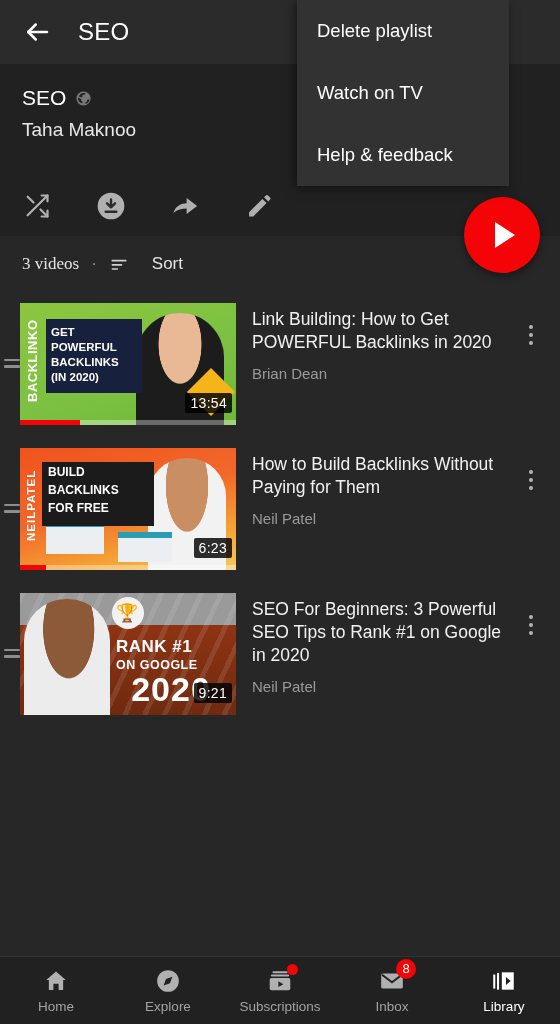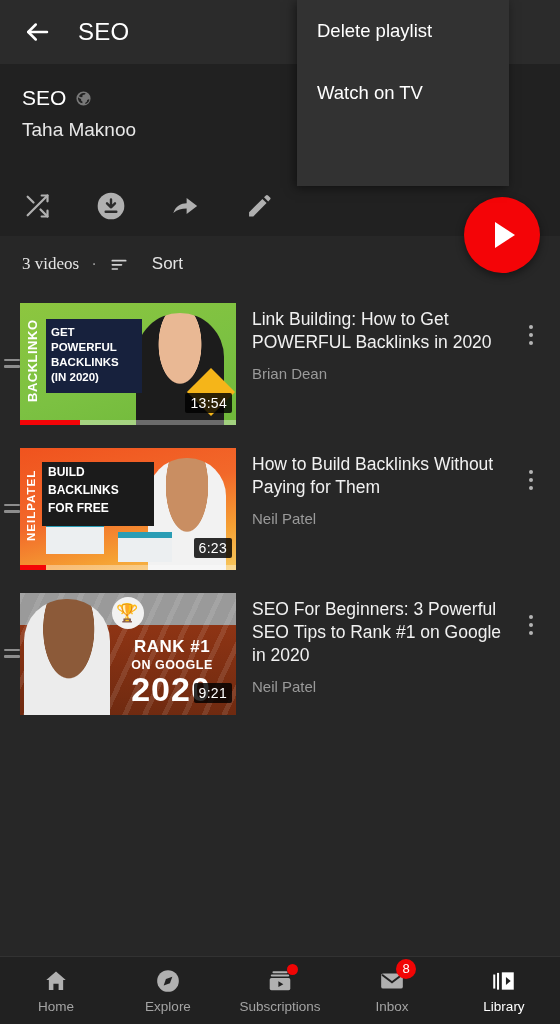--- a/index.html
+++ b/index.html
@@ -196,21 +196,21 @@
                linear-gradient(#ececec 0 100%);
     border-radius:42px 42px 0 0;
   }
   .tb3-trophy {
     position:absolute; left:50%; transform:translateX(-50%); top:4px;
     width:32px; height:32px; border-radius:50%; background:#f2f2f2;
     display:flex; align-items:center; justify-content:center;
     font-size:18px; line-height:1;
   }
   .tb3-rank {
-    position:absolute; right:8px; top:44px; width:112px; text-align:center;
+    position:absolute; right:8px; top:44px; width:112px; text-align:left;
     color:#fff; font-weight:bold;
   }
   .tb3-rank .l1 { font-size:17px; letter-spacing:.5px; }
   .tb3-rank .l2 { font-size:12.5px; letter-spacing:.5px; margin-top:1px; }
   .tb3-year {
     position:absolute; right:10px; bottom:8px; width:110px; text-align:center;
     color:#fff; font-size:34px; font-weight:bold; letter-spacing:1px; line-height:36px;
   }
 </style>
 </head>
@@ -380,20 +380,21 @@
           <i></i>
           <i></i>
         </div>
     </div>
 
   </div>
 
   <div class="popup">
     <div class="popup-item">Delete playlist</div>
     <div class="popup-item">Watch on TV</div>
+    <div class="popup-item">Help &amp; feedback</div>
   </div>
 
   <div class="bottomnav">
 
     <div class="nav-item">
       <span class="nav-icon">
         <svg width="26" height="26" viewBox="0 0 24 24" fill="#b0b0b0">
             <path d="M12 3.2 3 11h2.4v9.2h4.2v-5.6h4.8v5.6h4.2V11H21z"></path>
           </svg>
       </span>

